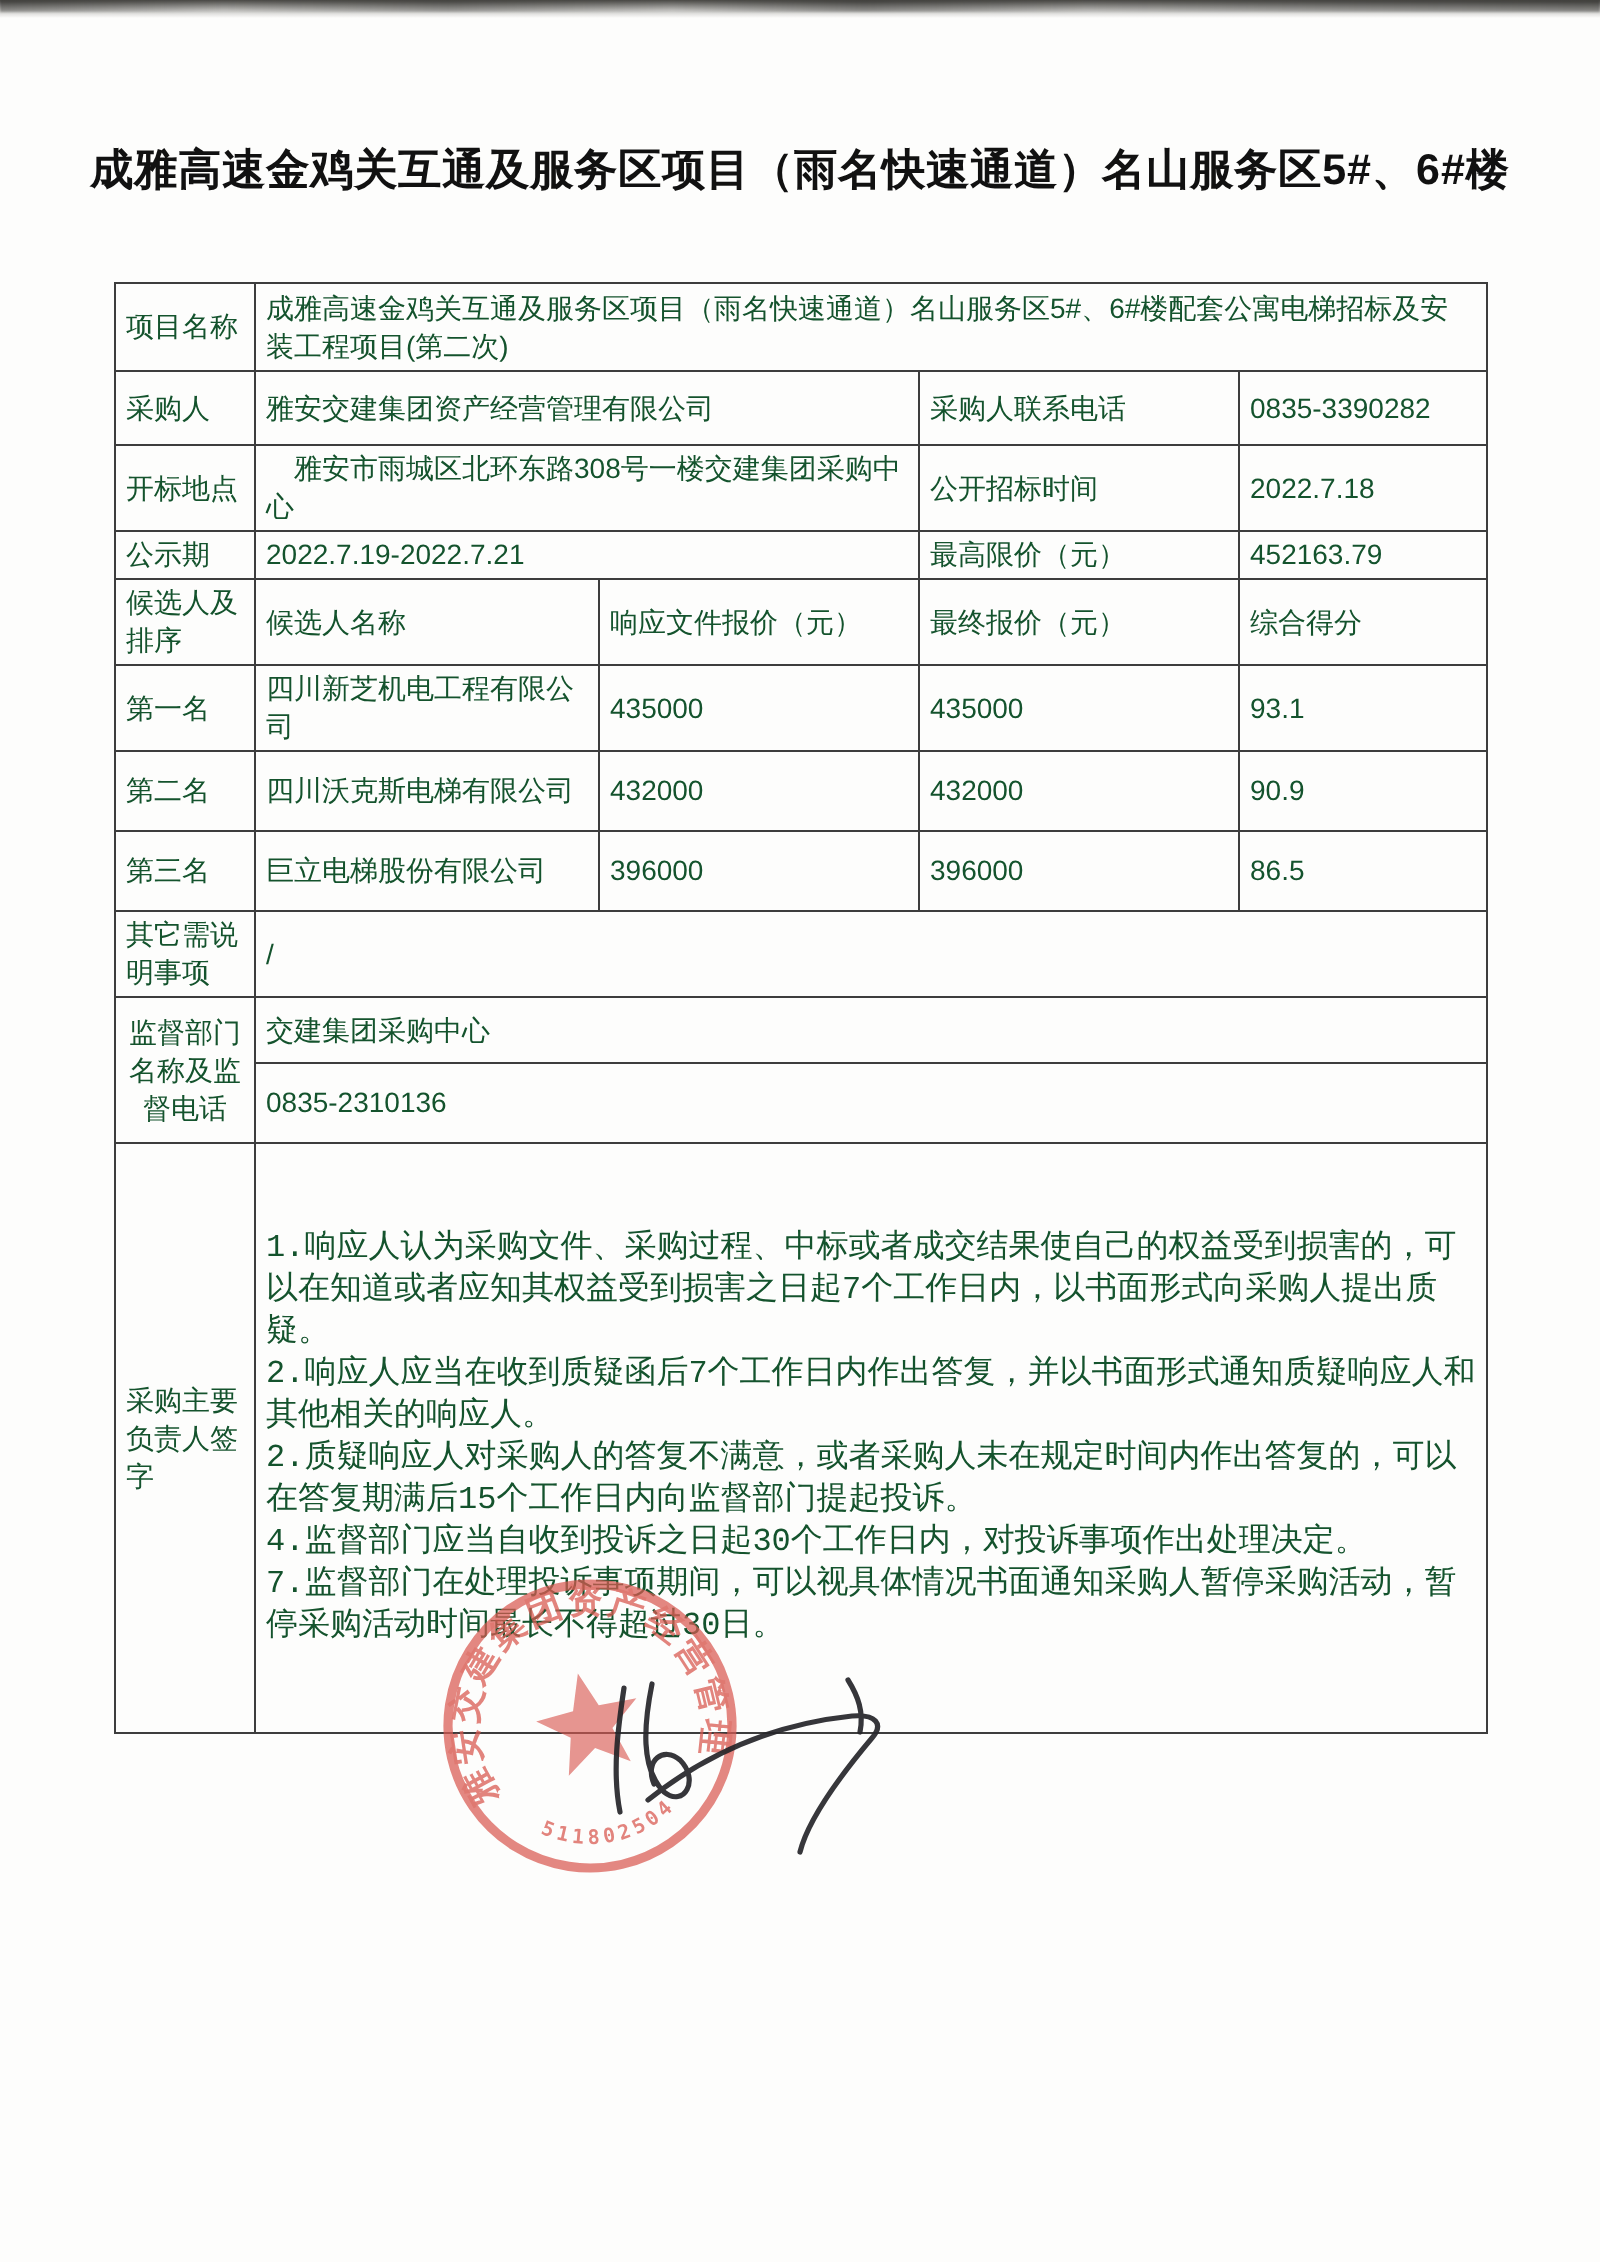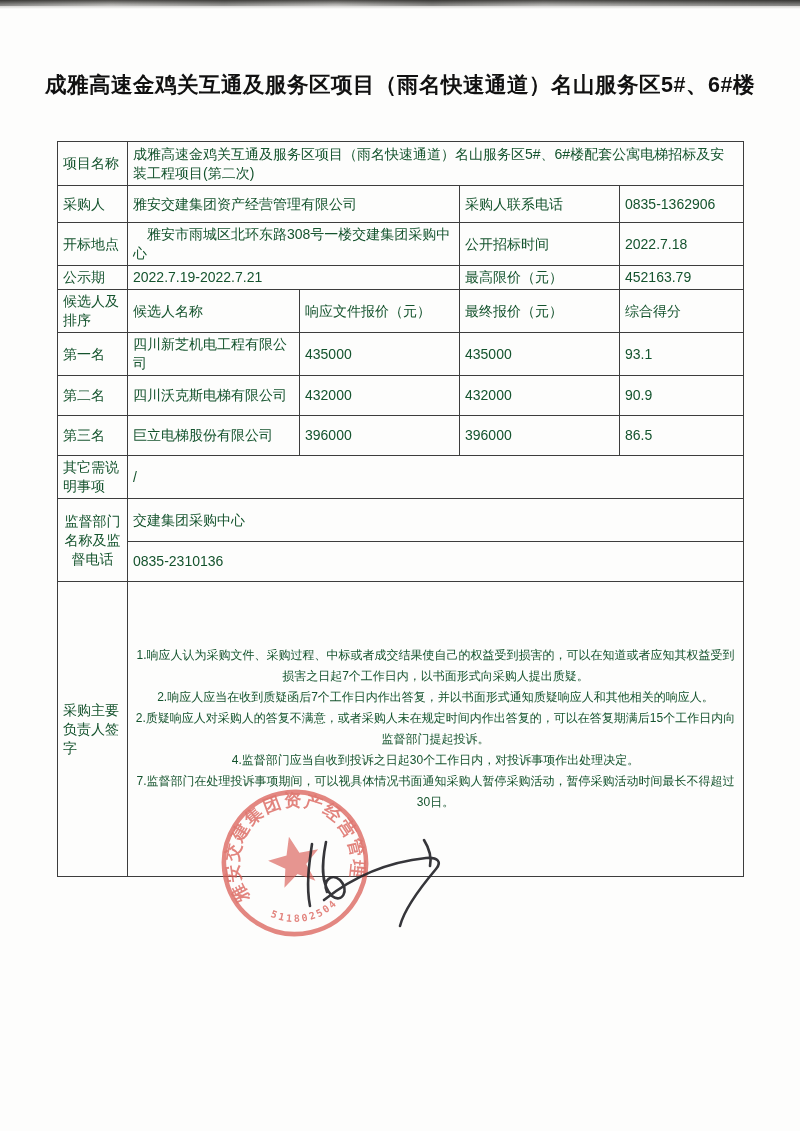--- a/index.html
+++ b/index.html
@@ -39,25 +39,25 @@
   td.indent1 { text-indent:1em; }
   tr.r-project  { height:44px; }
   tr.r-purchaser{ height:37px; }
   tr.r-venue    { height:38px; }
   tr.r-publicity{ height:22px; }
   tr.r-chead    { height:36px; }
   tr.r-cand1    { height:39px; }
   tr.r-cand2    { height:40px; }
   tr.r-cand3    { height:40px; }
   tr.r-other    { height:43px; }
-  tr.r-sup1     { height:43px; }
+  tr.r-sup1     { height:33px; }
   tr.r-sup2     { height:40px; }
   tr.r-notes    { height:295px; }
   td.notes-cell { padding:4px 10px; }
-  .note-line { font-size:12px; line-height:21px; text-align:center; }
+  .note-line { font-size:16px; line-height:21px; text-align:left;font-family:Liberation Mono, monospace; }
   .sign-line {
     position:absolute; left:60px; top:860px; font-size:16.5px; color:#1d1d1d; letter-spacing:1px;
   }
   .seal-svg {
     position:absolute; left:200px; top:768px;
     transform:rotate(-13deg); opacity:0.82; pointer-events:none;
   }
   .sig-svg { position:absolute; left:296px; top:826px; pointer-events:none; }
 </style>
 </head>
@@ -84,21 +84,21 @@
     <tbody>
         <tr class="r-project">
       <td class="lbl">项目名称</td>
       <td colspan="4">成雅高速金鸡关互通及服务区项目（雨名快速通道）名山服务区5#、6#楼配套公寓电梯招标及安装工程项目(第二次)</td>
     </tr>
 
     <tr class="r-purchaser">
       <td class="lbl">采购人</td>
       <td colspan="2">雅安交建集团资产经营管理有限公司</td>
       <td class="ctr">采购人联系电话</td>
-      <td class="ctr">0835-1362906</td>
+      <td class="ctr">0835-3390282</td>
     </tr>
 
     <tr class="r-venue">
       <td class="lbl">开标地点</td>
       <td colspan="2" class="indent1">雅安市雨城区北环东路308号一楼交建集团采购中心</td>
       <td class="ctr">公开招标时间</td>
       <td class="ctr">2022.7.18</td>
     </tr>
 
     <tr class="r-publicity">

